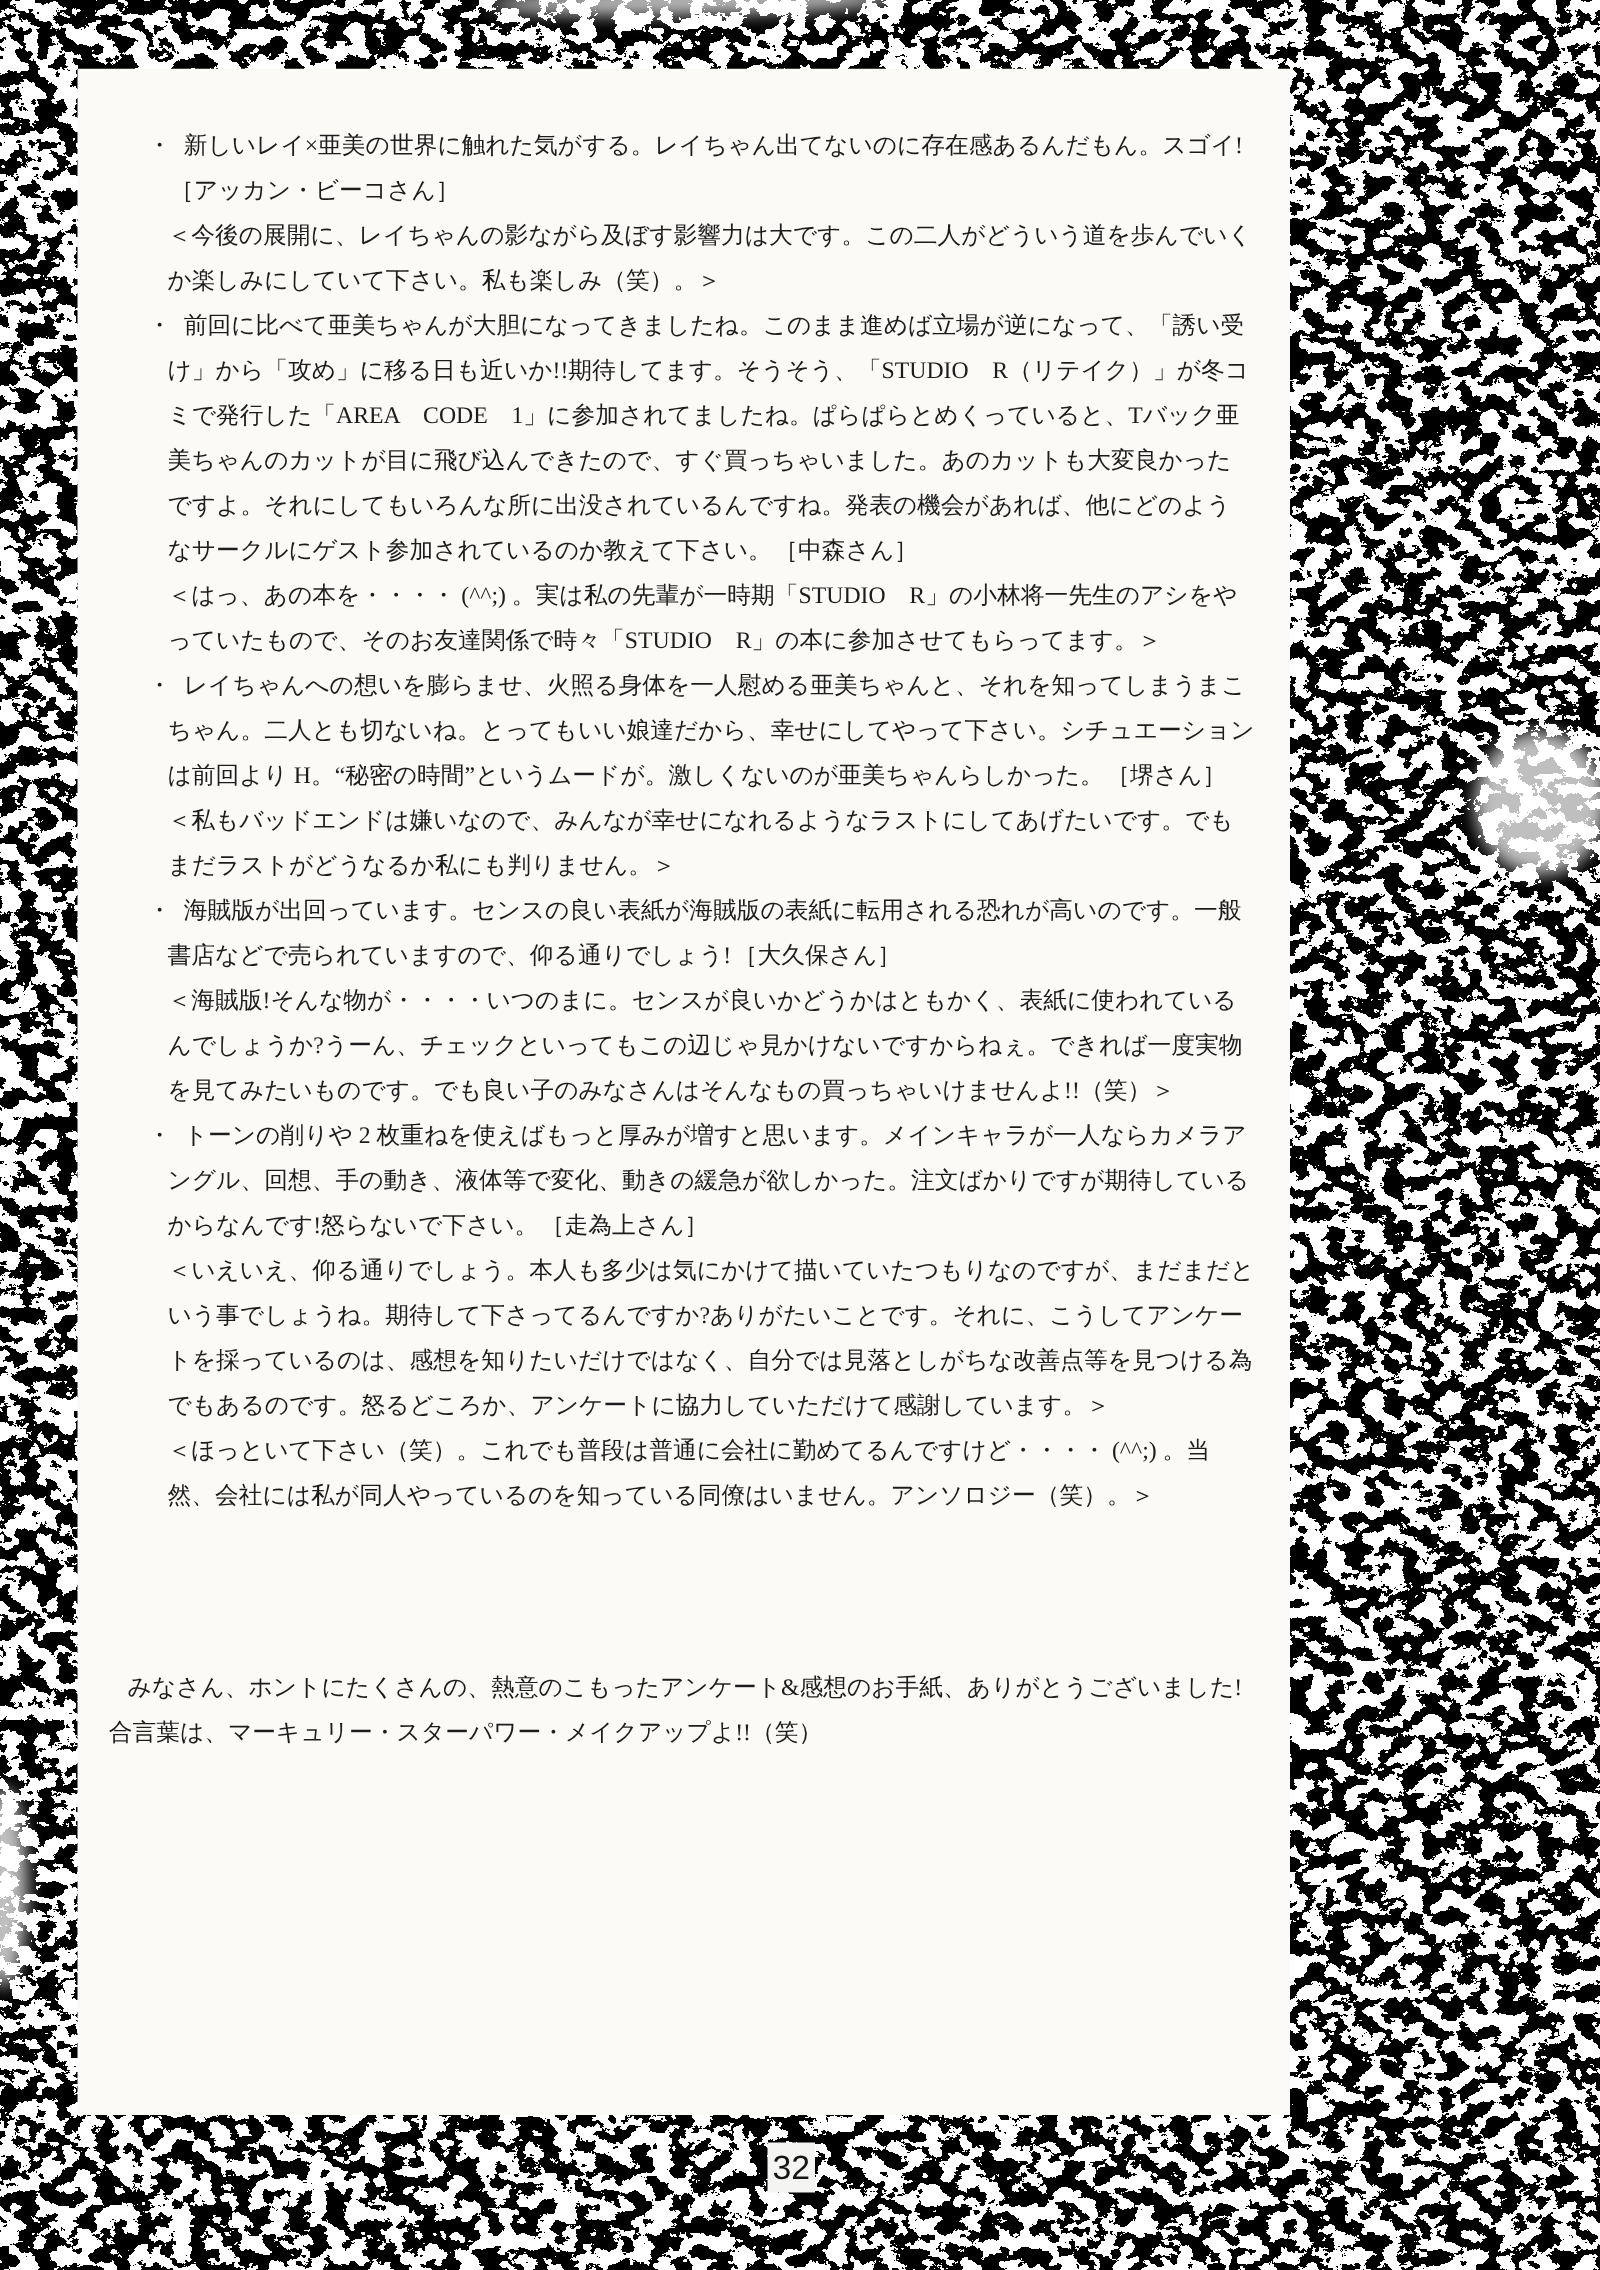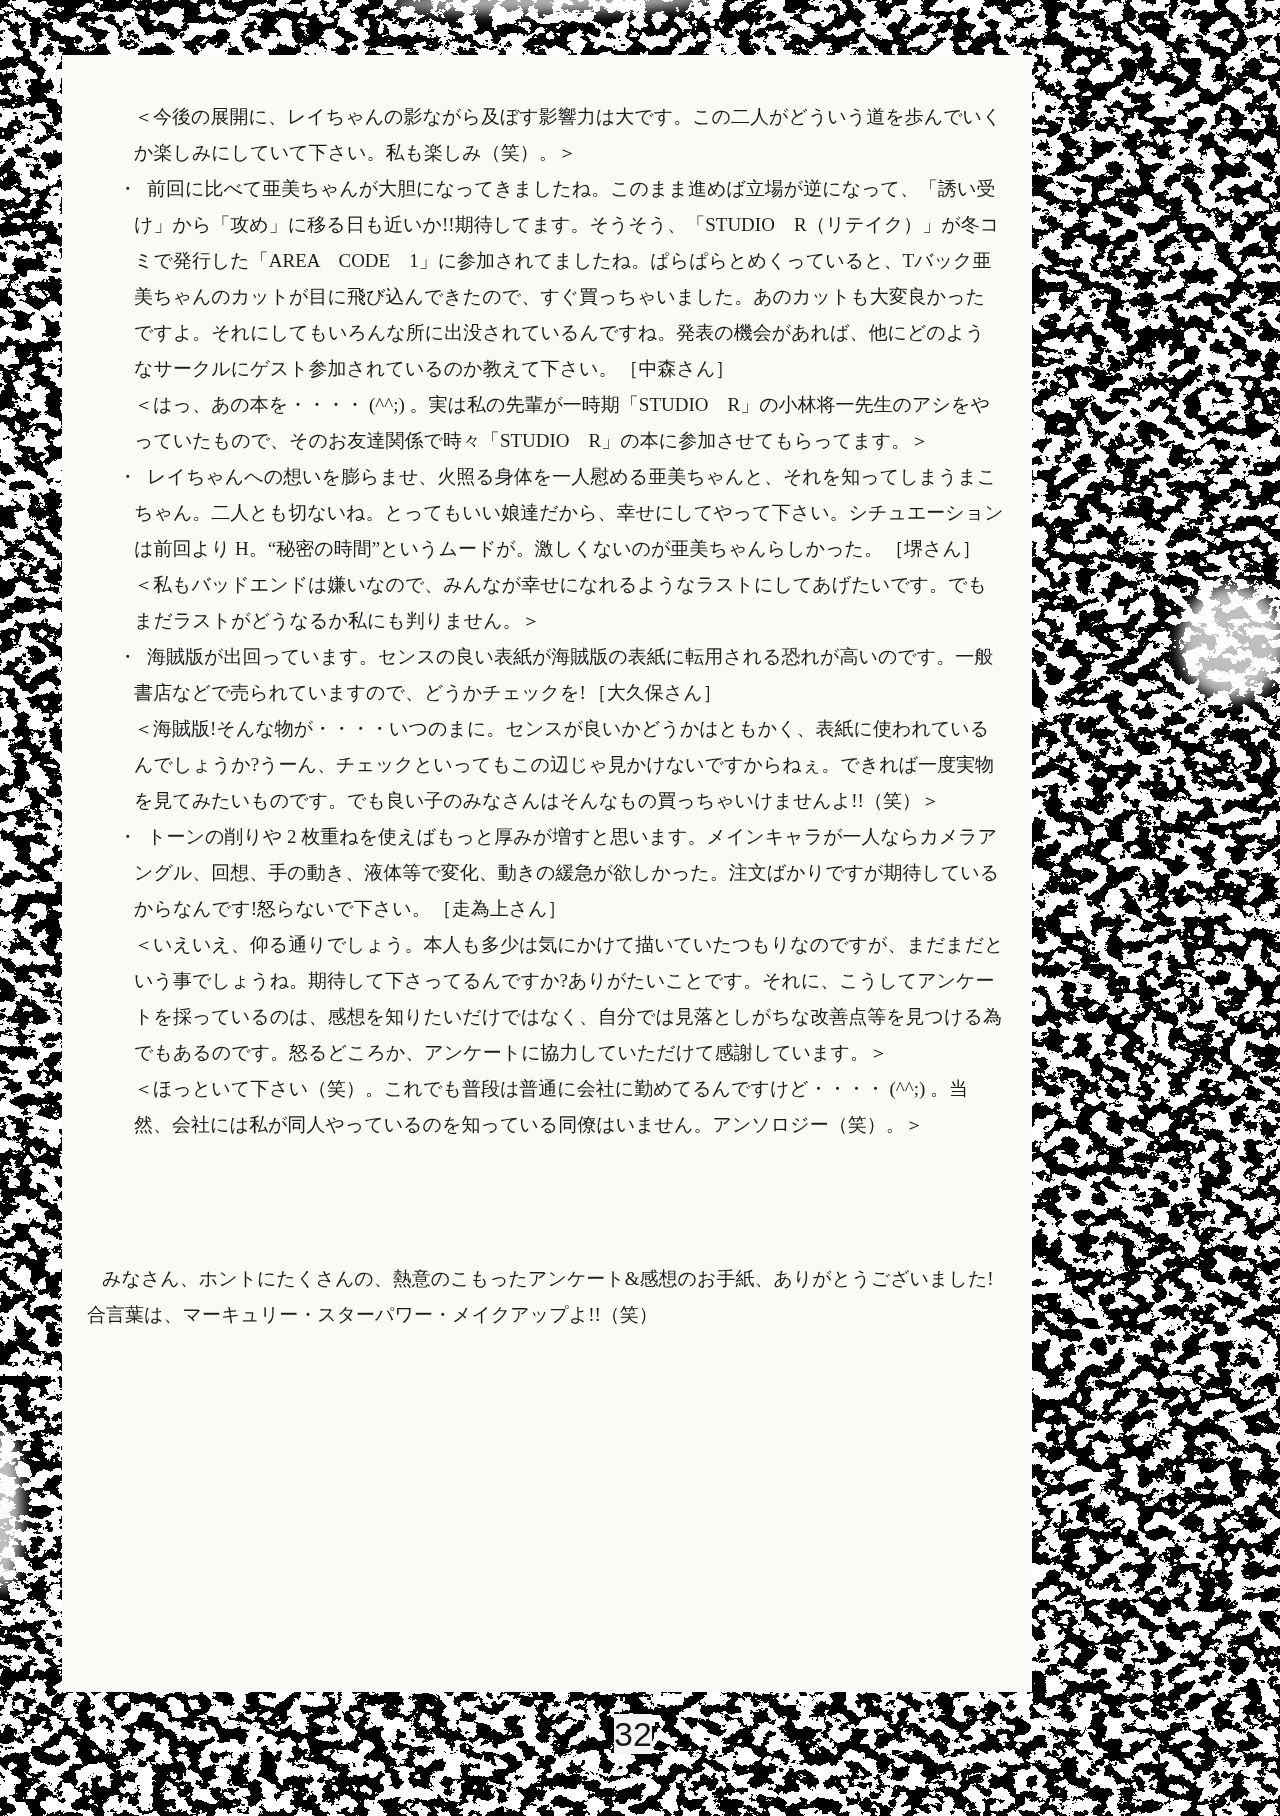--- a/index.html
+++ b/index.html
@@ -44,21 +44,21 @@
   .closing { padding: 118px 22px 0 25px; text-indent: 15px; }
   .page-number {
     position: absolute;
     left: 614px; top: 1714px;
     width: 38px; height: 40px;
     background: #f4f4f2;
     display: flex;
     align-items: center;
     justify-content: center;
     font-family: "Liberation Sans", "DejaVu Sans", sans-serif;
-    font-size: 34px;
+    font-size: 27px;
     color: #151515;
   }
 </style>
 </head>
 <body>
 
 <div class="page">
 
   <svg class="texture" width="1280" height="1816" viewBox="0 0 1280 1816" preserveAspectRatio="none" xmlns="http://www.w3.org/2000/svg">
     <filter id="tweed" x="0%" y="0%" width="100%" height="100%" color-interpolation-filters="sRGB">
@@ -74,38 +74,39 @@
   </svg>
 
   <div class="artifact a1"></div>
   <div class="artifact a2"></div>
   <div class="artifact a3"></div>
 
   <div class="content">
     <div class="letters">
 
       <div>
+        <p class="comment"><span class="bullet">・</span><span>新しいレイ×亜美の世界に触れた気がする。レイちゃん出てないのに存在感あるんだもん。スゴイ!</span><span class="author">［アッカン・ビーコさん］</span></p>
         <p class="reply">＜今後の展開に、レイちゃんの影ながら及ぼす影響力は大です。この二人がどういう道を歩んでいくか楽しみにしていて下さい。私も楽しみ（笑）。＞</p>
       </div>
 
       <div>
         <p class="comment"><span class="bullet">・</span><span>前回に比べて亜美ちゃんが大胆になってきましたね。このまま進めば立場が逆になって、「誘い受け」から「攻め」に移る日も近いか!!期待してます。そうそう、「STUDIO　R（リテイク）」が冬コミで発行した「AREA　CODE　1」に参加されてましたね。ぱらぱらとめくっていると、Tバック亜美ちゃんのカットが目に飛び込んできたので、すぐ買っちゃいました。あのカットも大変良かったですよ。それにしてもいろんな所に出没されているんですね。発表の機会があれば、他にどのようなサークルにゲスト参加されているのか教えて下さい。</span><span class="author">［中森さん］</span></p>
         <p class="reply">＜はっ、あの本を・・・・ (^^;) 。実は私の先輩が一時期「STUDIO　R」の小林将一先生のアシをやっていたもので、そのお友達関係で時々「STUDIO　R」の本に参加させてもらってます。＞</p>
       </div>
 
       <div>
         <p class="comment"><span class="bullet">・</span><span>レイちゃんへの想いを膨らませ、火照る身体を一人慰める亜美ちゃんと、それを知ってしまうまこちゃん。二人とも切ないね。とってもいい娘達だから、幸せにしてやって下さい。シチュエーションは前回より H。“秘密の時間”というムードが。激しくないのが亜美ちゃんらしかった。</span><span class="author">［堺さん］</span></p>
         <p class="reply">＜私もバッドエンドは嫌いなので、みんなが幸せになれるようなラストにしてあげたいです。でもまだラストがどうなるか私にも判りません。＞</p>
       </div>
 
       <div>
       </div>
 
       <div>
-        <p class="comment"><span class="bullet">・</span><span>海賊版が出回っています。センスの良い表紙が海賊版の表紙に転用される恐れが高いのです。一般書店などで売られていますので、どうかチェックを!</span><span class="author">［大久保さん］</span></p>
+        <p class="comment"><span class="bullet">・</span><span>海賊版が出回っています。センスの良い表紙が海賊版の表紙に転用される恐れが高いのです。一般書店などで売られていますので、仰る通りでしょう!</span><span class="author">［大久保さん］</span></p>
         <p class="reply">＜海賊版!そんな物が・・・・いつのまに。センスが良いかどうかはともかく、表紙に使われているんでしょうか?うーん、チェックといってもこの辺じゃ見かけないですからねぇ。できれば一度実物を見てみたいものです。でも良い子のみなさんはそんなもの買っちゃいけませんよ!!（笑）＞</p>
       </div>
 
       <div>
         <p class="comment"><span class="bullet">・</span><span>トーンの削りや 2 枚重ねを使えばもっと厚みが増すと思います。メインキャラが一人ならカメラアングル、回想、手の動き、液体等で変化、動きの緩急が欲しかった。注文ばかりですが期待しているからなんです!怒らないで下さい。</span><span class="author">［走為上さん］</span></p>
         <p class="reply">＜いえいえ、仰る通りでしょう。本人も多少は気にかけて描いていたつもりなのですが、まだまだという事でしょうね。期待して下さってるんですか?ありがたいことです。それに、こうしてアンケートを採っているのは、感想を知りたいだけではなく、自分では見落としがちな改善点等を見つける為でもあるのです。怒るどころか、アンケートに協力していただけて感謝しています。＞</p>
       </div>
 
       <div>
         <p class="reply">＜ほっといて下さい（笑）。これでも普段は普通に会社に勤めてるんですけど・・・・ (^^;) 。当然、会社には私が同人やっているのを知っている同僚はいません。アンソロジー（笑）。＞</p>

